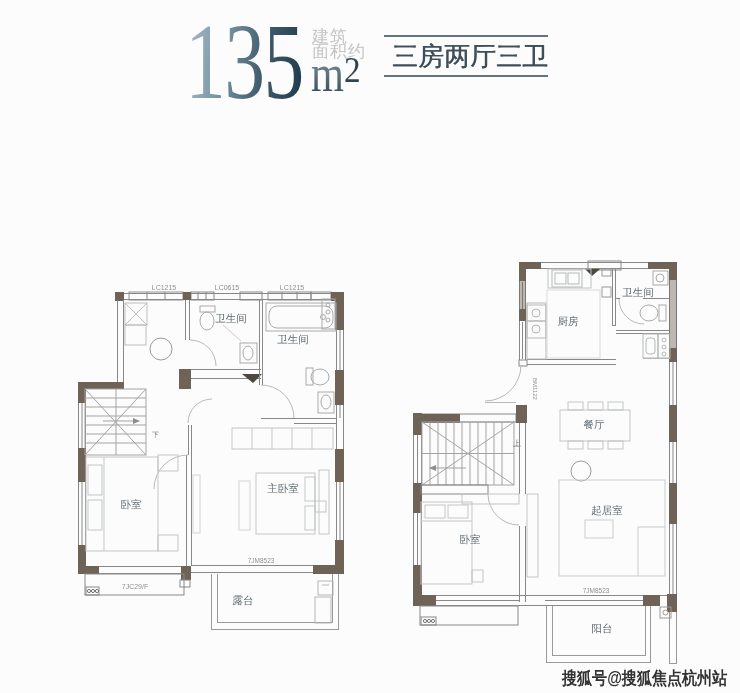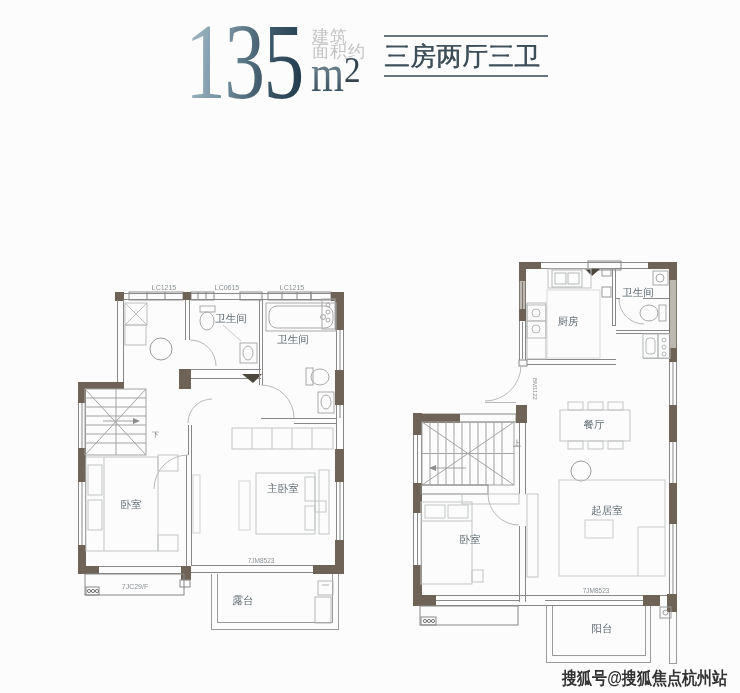--- a/index.html
+++ b/index.html
@@ -14,21 +14,21 @@
 
 <div class="abs" style="left:311px;top:47px;font-family:'Liberation Serif',serif;font-size:53px;line-height:53px;transform:scaleX(0.80);transform-origin:left top;background:linear-gradient(180deg,#8da2ae 0%,#2d4553 100%);-webkit-background-clip:text;background-clip:text;color:transparent;">m</div>
 <div class="abs" style="left:344px;top:53px;font-family:'Liberation Serif',serif;font-size:35px;line-height:35px;transform:scaleX(0.95);transform-origin:left top;color:#33444f;">2</div>
 
 <div class="abs" style="left:312px;top:29px;font-size:17px;line-height:15px;color:#c3c3c3;letter-spacing:1px;">建筑<br>面积约</div>
 
 <div class="abs" style="left:384px;top:35px;width:164px;height:2px;background:#64757d;"></div>
 
 <div class="abs" style="left:384px;top:75px;width:164px;height:2px;background:#64757d;"></div>
 
-<div class="abs" style="left:384px;top:43px;width:164px;text-align:left;font-size:26px;line-height:27px;color:#3f4f5a;text-shadow:0.5px 0 0 #3f4f5a;">三房两厅三卫</div>
+<div class="abs" style="left:384px;top:43px;width:164px;text-align:right;font-size:26px;line-height:27px;color:#3f4f5a;text-shadow:0.5px 0 0 #3f4f5a;">三房两厅三卫</div>
 
 <svg class="abs" style="left:0;top:0;" width="740" height="693" viewBox="0 0 740 693" fill="none" stroke-linecap="butt">
 <defs></defs>
 <g id="leftplan" stroke="#888888" stroke-width="1">
 
   <g>
     <line x1="115" y1="293.5" x2="344" y2="293.5"></line>
     <line x1="115" y1="299.5" x2="344" y2="299.5"></line>
   </g>
 

